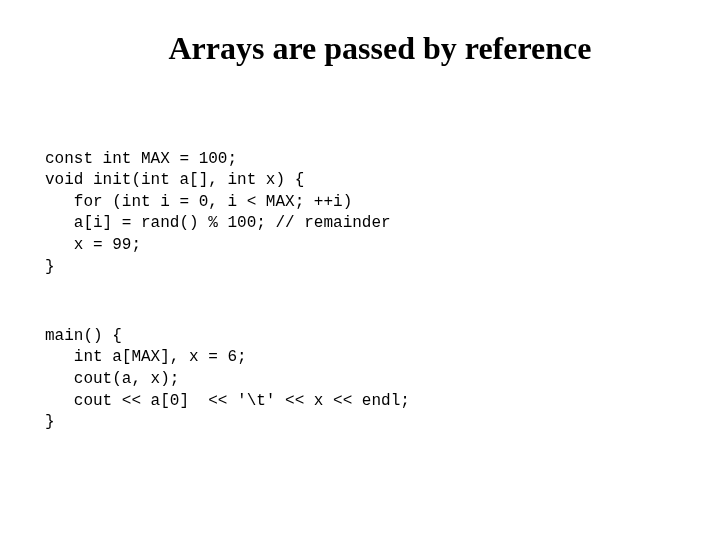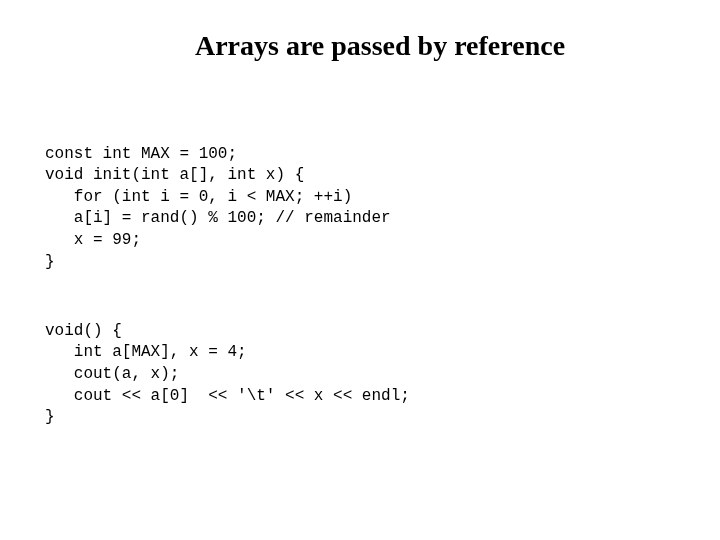--- a/index.html
+++ b/index.html
@@ -9,21 +9,21 @@
     }
     body {
       width: 720px;
       height: 540px;
       background: #ffffff;
       font-family: 'Times New Roman', Times, serif;
       color: #000000;
       padding: 30px 45px;
     }
     .title {
-      font-size: 28px;
+      font-size: 32px;
       font-weight: bold;
       text-align: center;
       margin-bottom: 60px;
       margin-left: 40px;
     }
     .code-block {
       font-family: 'Courier New', Courier, monospace;
       font-size: 16px;
       line-height: 1.35;
       white-space: pre;
@@ -40,18 +40,18 @@
 <div class="code-block">
 <span>const int MAX = 100;</span>
 <span>void init(int a[], int x) {</span>
 <span>   for (int i = 0, i &lt; MAX; ++i)</span>
 <span>   a[i] = rand() % 100; // remainder</span>
 <span>   x = 99;</span>
 <span>}</span>
 </div>
 
 <div class="code-block code-block-2">
-<span>void() {</span>
-<span>   int a[MAX], x = 4;</span>
+<span>main() {</span>
+<span>   int a[MAX], x = 6;</span>
 <span>   cout(a, x);</span>
 <span>   cout &lt;&lt; a[0]  &lt;&lt; '\t' &lt;&lt; x &lt;&lt; endl;</span>
 <span>}</span>
 </div>
 
 </body></html>

